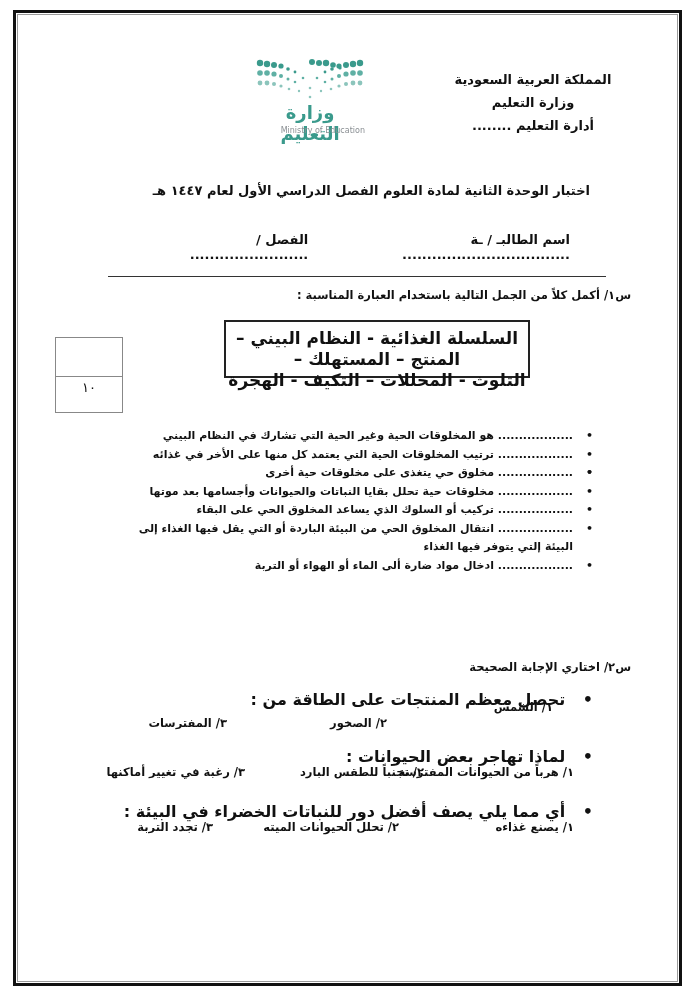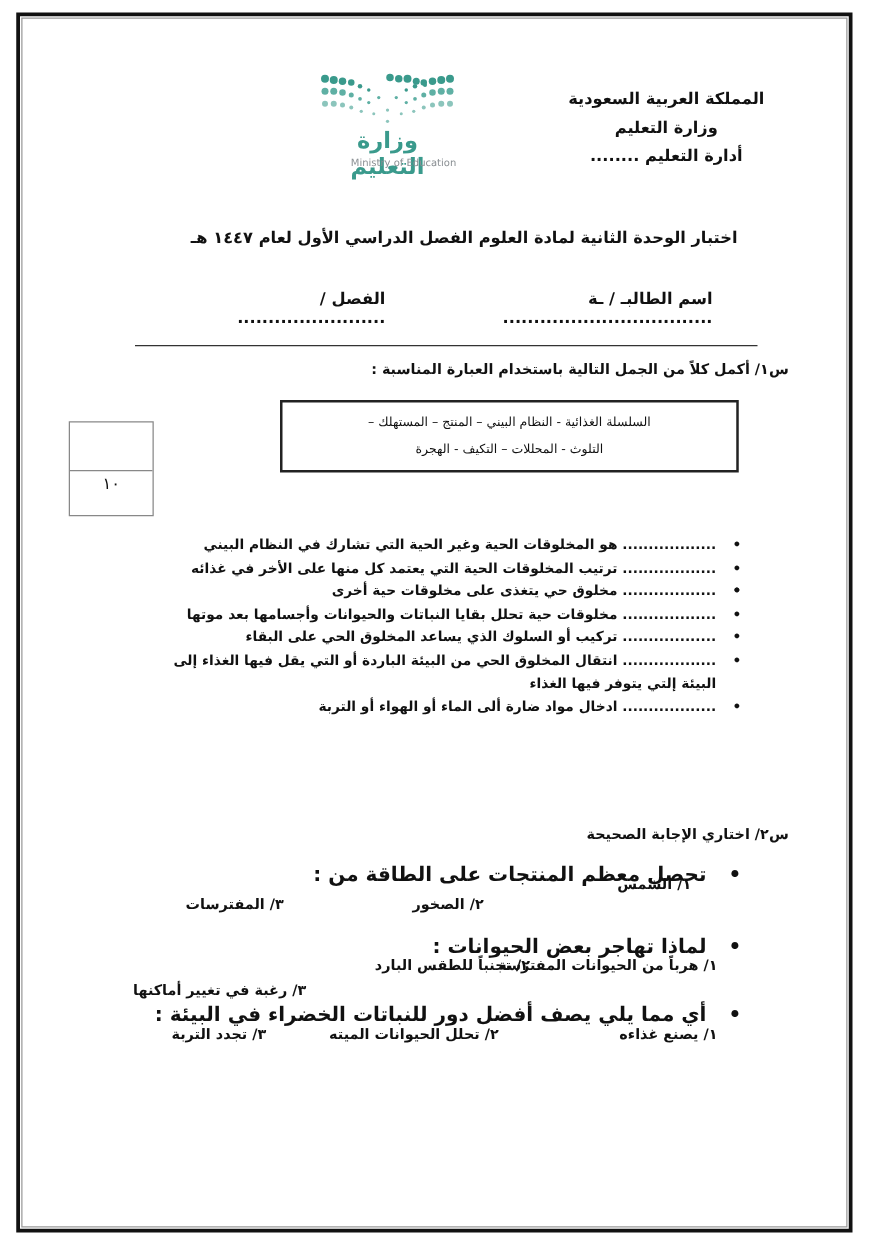--- a/index.html
+++ b/index.html
@@ -53,23 +53,23 @@
   }
   .score-box {
     position: absolute; left: 55px; top: 294px; width: 68px; height: 76px;
     border: 1px solid #888; box-sizing: border-box; margin-top: 43px;
   }
   .score-box .divider { position: absolute; left: 0; right: 0; top: 38px; height: 1px; background: #888; }
   .score-box .score-value {
     position: absolute; left: 0; right: 0; top: 42px; text-align: center; font-size: 13px;
   }
   .word-bank {
-    position: absolute; left: 224px; top: 320px; width: 367px; height: 58px;
+    position: absolute; left: 224px; top: 320px; width: 306px; height: 58px;
     border: 2px solid #222; box-sizing: border-box; text-align: center;
-    font-size: 10px; font-weight: normal; line-height: 21px; padding-top: 6px;
+    font-size: 17px; font-weight: bold; line-height: 21px; padding-top: 6px;
   }
 
   ul.q1-list {
     position: absolute; right: 106px; top: 427px; width: 480px; margin: 0; padding: 0;
     list-style: none; font-size: 11px; font-weight: bold; line-height: 18.5px;
   }
   ul.q1-list li { position: relative; padding-right: 20px; text-align: right; }
   ul.q1-list li .bullet { position: absolute; right: 0; top: 0; }
 
   .q2-heading {
@@ -202,21 +202,21 @@
 <div class="opt rtl" style="right:146px; top:700px;">١/ الشمس</div>
 <div class="opt rtl" style="right:312px; top:716px;">٢/ الصخور</div>
 <div class="opt rtl" style="right:472px; top:716px;">٣/ المفترسات</div>
 
 <div class="mcq-question rtl" style="top:747px;">
   <span class="bullet">•</span>
   <span>لماذا تهاجر بعض الحيوانات :</span>
 </div>
 <div class="opt rtl" style="right:125px; top:765px;">١/ هرباً من الحيوانات المفترسة</div>
 <div class="opt rtl" style="right:275px; top:765px;">٢/ تجنباً للطقس البارد</div>
-<div class="opt rtl" style="right:454px; top:785px;">٣/ رغبة في تغيير أماكنها</div>
+<div class="opt rtl" style="right:454px; top:765px;">٣/ رغبة في تغيير أماكنها</div>
 
 <div class="mcq-question rtl" style="top:802px;">
   <span class="bullet">•</span>
   <span>أي مما يلي يصف أفضل دور للنباتات الخضراء في البيئة :</span>
 </div>
 <div class="opt rtl" style="right:125px; top:820px;">١/ يصنع غذاءه</div>
 <div class="opt rtl" style="right:300px; top:820px;">٢/ تحلل الحيوانات الميته</div>
 <div class="opt rtl" style="right:486px; top:820px;">٣/ تجدد التربة</div>
 
 </body></html>

